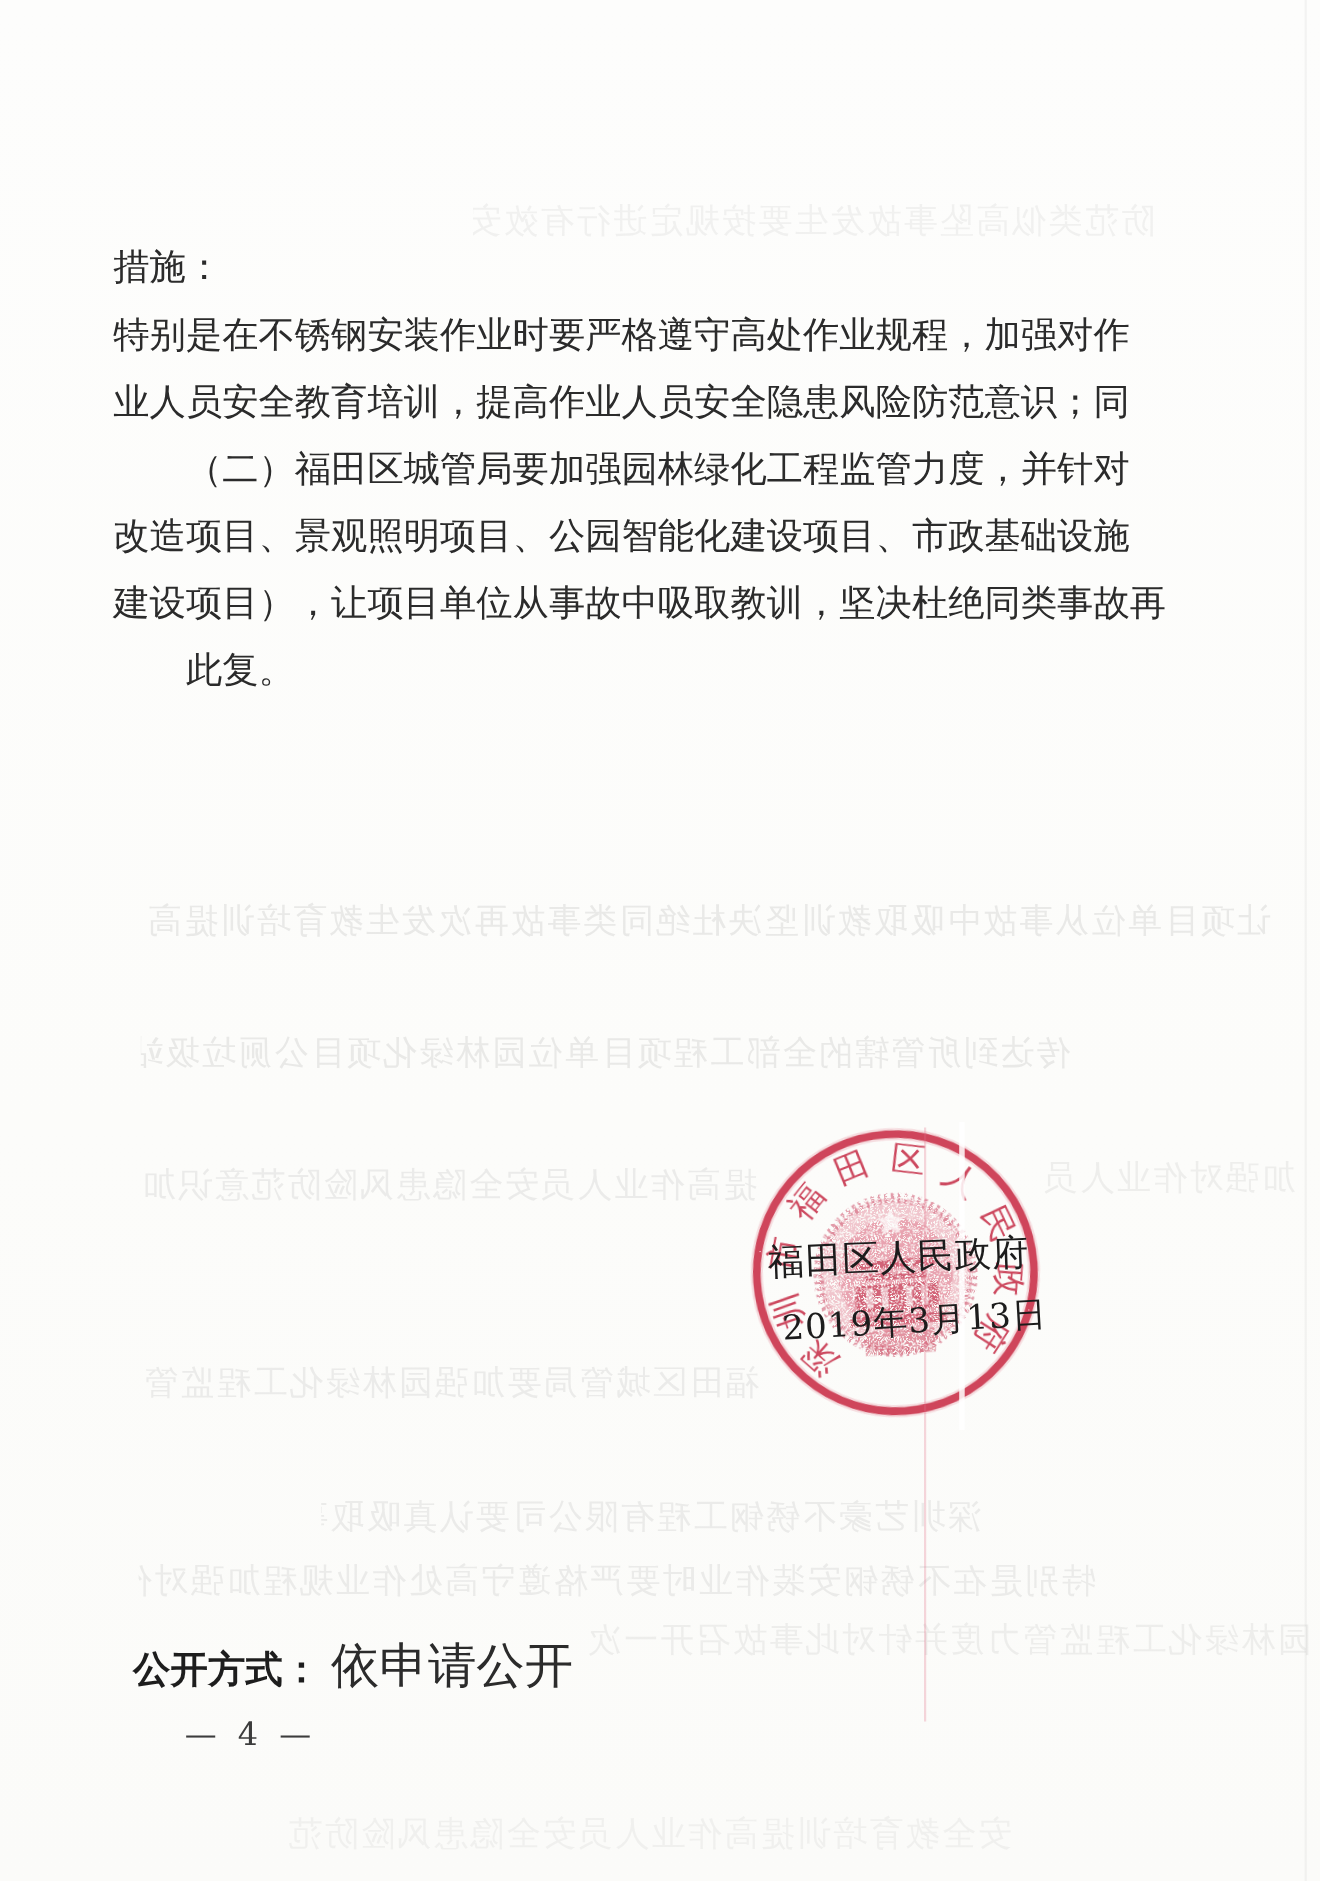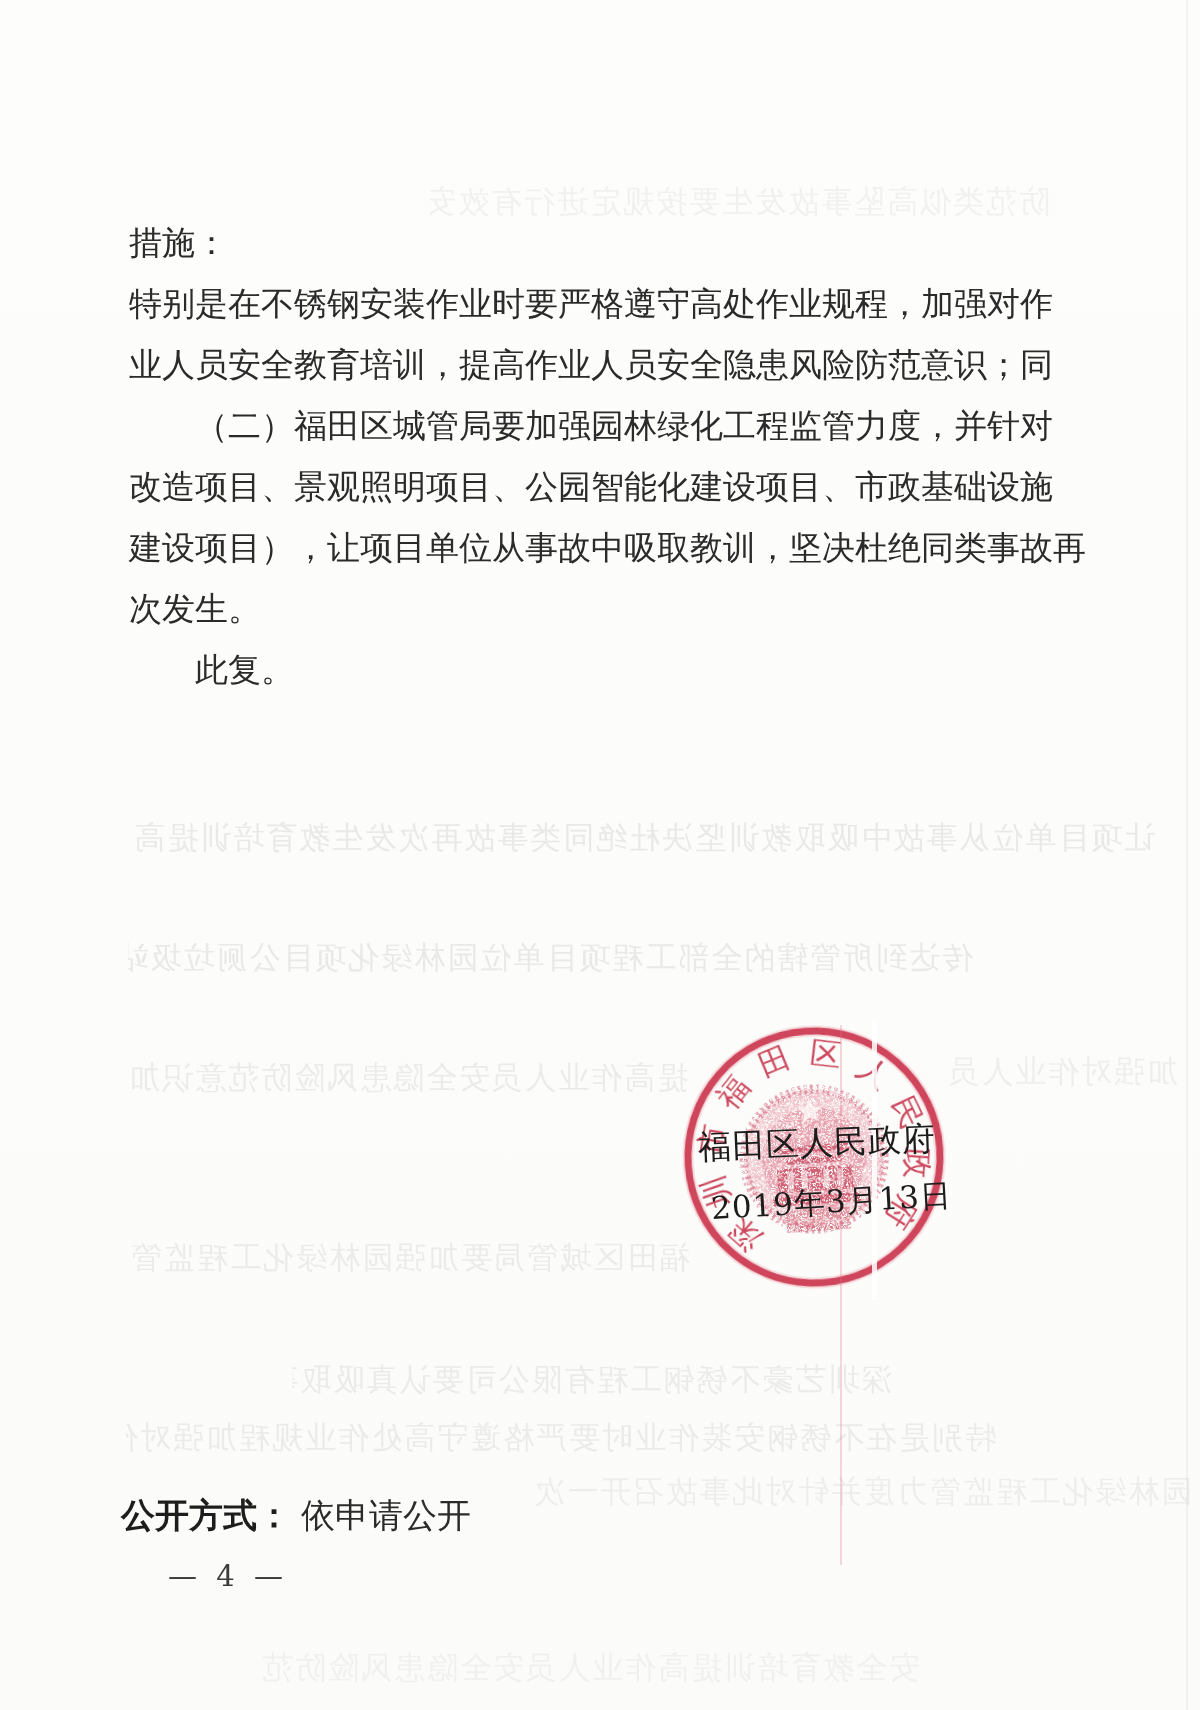--- a/index.html
+++ b/index.html
@@ -14,21 +14,20 @@
   .textblock{
     position:absolute;left:103px;top:212px;width:855px;
     color:#2b2b2b;
     font-size:33px;
     letter-spacing:0px;
   }
   .doc-line{
     height:61px;line-height:61px;
     white-space:nowrap;
     text-align:justify;
-    margin-left:26px;
   }
   .doc-line.full{ text-align-last:justify; }
   .doc-line.ind{ padding-left:66px; }
   .doc-line.short{ text-align-last:left; }
   
   .stamp{
     position:absolute;left:674px;top:1017px;width:280px;height:280px;
     transform:rotate(-4deg);
     opacity:.93;
     z-index:2;
@@ -50,21 +49,21 @@
   
   .footer-line{
     position:absolute;left:121px;top:1492px;height:46px;line-height:46px;
     white-space:nowrap;color:#1d1d1d;
   }
   .footer-label{
     font-family:Liberation Sans, sans-serif;
     font-weight:700;font-size:34px;
   }
   .footer-value{
-    font-size:34px;margin-left:10px;color:#2b2b2b;
+    font-size:44px;margin-left:10px;color:#2b2b2b;
   }
   .page-number{
     position:absolute;left:168px;top:1558px;height:36px;line-height:36px;
     font-size:29px;letter-spacing:5px;color:#3c3c3c;white-space:nowrap;
   }
   
   .ghost{
     position:absolute;
     font-size:31px;line-height:38px;height:38px;
     color:#6e6e6e;opacity:.11;
@@ -99,21 +98,20 @@
   <div class="streak pink" style="left:840px;top:1025px;width:2px;height:540px;"></div>
   <div class="streak white" style="left:872px;top:1020px;width:5px;height:280px;"></div>
 
   <div class="textblock">
     <div class="doc-line short">措施：</div>
     <div class="doc-line full">特别是在不锈钢安装作业时要严格遵守高处作业规程，加强对作</div>
     <div class="doc-line full">业人员安全教育培训，提高作业人员安全隐患风险防范意识；同</div>
     <div class="doc-line full ind">（二）福田区城管局要加强园林绿化工程监管力度，并针对</div>
     <div class="doc-line full">改造项目、景观照明项目、公园智能化建设项目、市政基础设施</div>
     <div class="doc-line full">建设项目），让项目单位从事故中吸取教训，坚决杜绝同类事故再</div>
-    <div class="doc-line short">次发生。</div>
     <div class="doc-line short ind">此复。</div>
   </div>
 
   <svg class="stamp" viewBox="0 0 280 280">
     <defs>
       <filter id="grain" x="-20%" y="-20%" width="140%" height="140%">
         <feTurbulence type="fractalNoise" baseFrequency="0.35" numOctaves="3" seed="7" result="n"></feTurbulence>
         <feComponentTransfer in="n" result="na">
           <feFuncA type="discrete" tableValues="0 0 1 0 1 1 0 1 0 1"></feFuncA>
         </feComponentTransfer>

